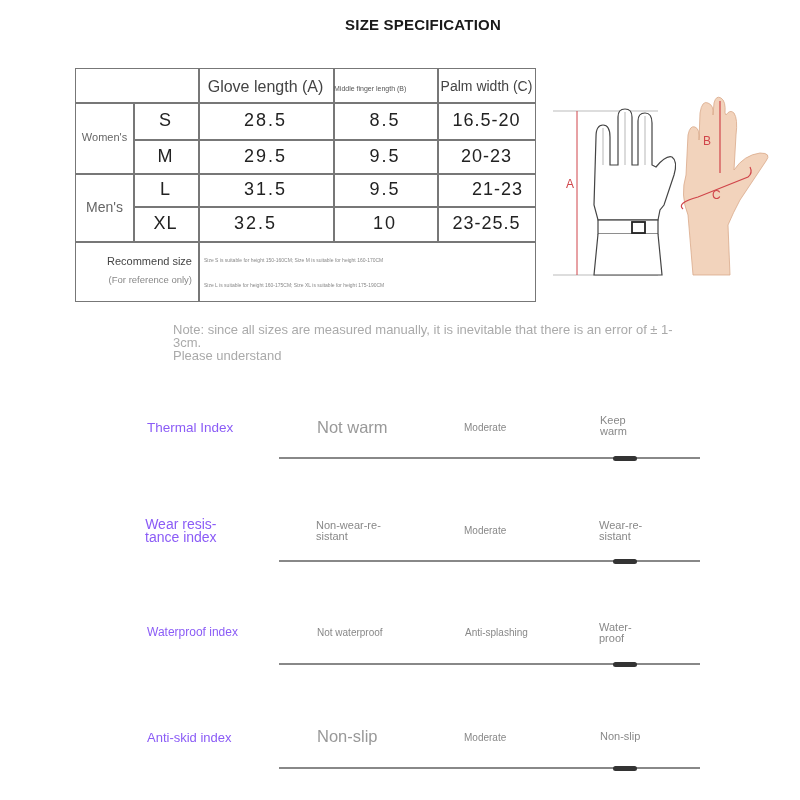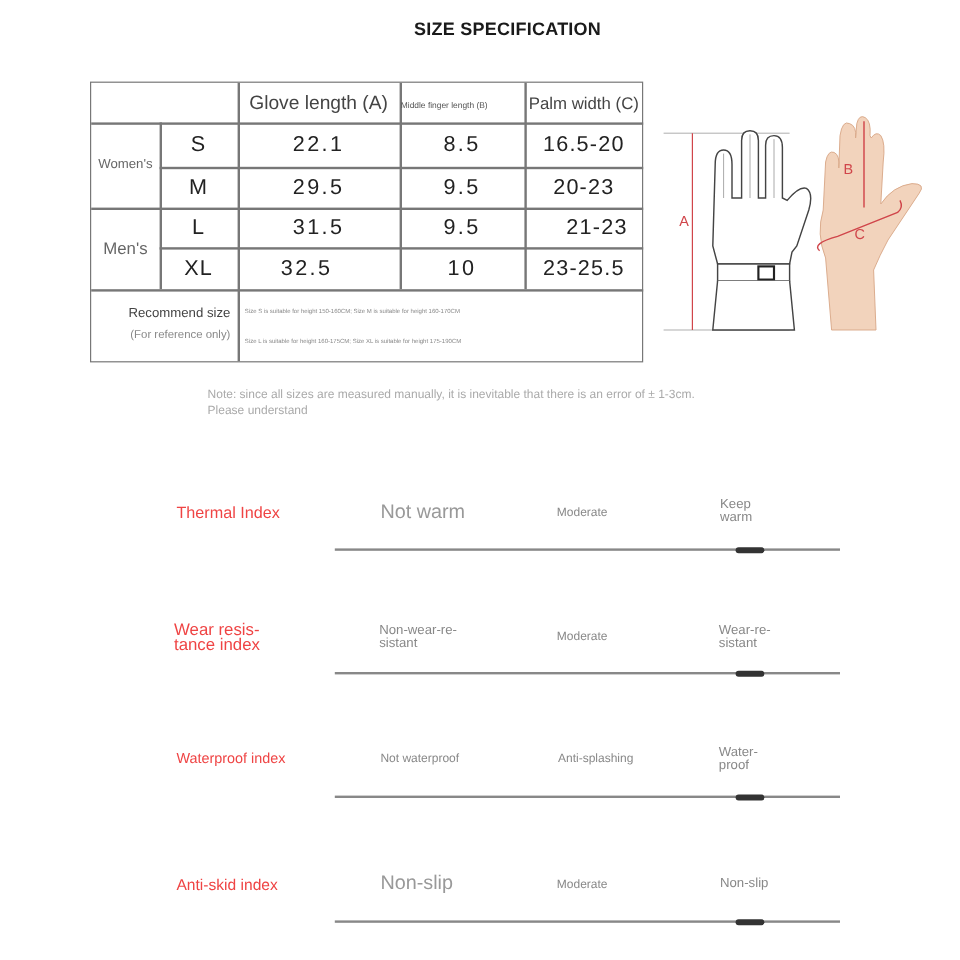--- a/index.html
+++ b/index.html
@@ -29,26 +29,26 @@
   .num-val { font-size: 18px; color: #222; letter-spacing: 2px; }
   .rec-title { font-size: 11px; color: #444; }
   .rec-sub { font-size: 9.5px; color: #888; }
   .rec-line { position: absolute; font-size: 5px; color: #888; white-space: nowrap; }
 
   
   .diagram { position: absolute; left: 548px; top: 95px; width: 240px; height: 190px; }
 
   .note {
     position: absolute; left: 173px; top: 323px; width: 520px;
-    font-size: 10px; color: #aaa; line-height: 13px;
+    font-size: 13px; color: #aaa; line-height: 13px;
   }
 
   
   .index-row { position: absolute; left: 0; width: 800px; height: 80px; }
-  .index-label { position: absolute; left: 147px; font-size: 13.5px; color: #ef4444; line-height: 13px; }
+  .index-label { position: absolute; left: 147px; font-size: 13.5px; color: #8b5cf6; line-height: 13px; text-align: center; }
   .opt { position: absolute; color: #888; line-height: 11px; }
   .opt.lg { font-size: 16.5px; color: #999; line-height: 16px; }
   .opt.md { font-size: 11px; }
   .opt.sm { font-size: 10px; }
   .track { position: absolute; left: 279px; width: 421px; height: 1.5px; background: #888; }
   .thumb { position: absolute; left: 613px; width: 24px; height: 5px; border-radius: 3px; background: #333; }
 </style>
 </head>
 <body>
 
@@ -67,21 +67,21 @@
   <div class="vline" style="left:361px;top:0;height:172px;"></div>
 
   <div class="cell h-big" style="left:122px;top:0;width:135px;height:36px;">Glove length (A)</div>
   <div class="cell h-small" style="left:257px;top:0;width:104px;height:38px;justify-content:flex-start;padding-left:1px;">Middle finger length (B)</div>
   <div class="cell h-big" style="left:361px;top:0;width:99px;height:33px;font-size:14px;">Palm width (C)</div>
 
   <div class="cell group-label" style="left:0;top:33px;width:57px;height:70px;">Women's</div>
   <div class="cell group-label big" style="left:0;top:104px;width:57px;height:68px;">Men's</div>
 
   <div class="cell size-val" style="left:57px;top:33px;width:65px;height:37px;">S</div>
-  <div class="cell num-val" style="left:122px;top:33px;width:135px;height:37px;">22.1</div>
+  <div class="cell num-val" style="left:122px;top:33px;width:135px;height:37px;">28.5</div>
   <div class="cell num-val" style="left:257px;top:33px;width:104px;height:37px;">8.5</div>
   <div class="cell num-val" style="left:361px;top:33px;width:99px;height:37px;letter-spacing:1px;">16.5-20</div>
 
   <div class="cell size-val" style="left:57px;top:70px;width:65px;height:34px;">M</div>
   <div class="cell num-val" style="left:122px;top:70px;width:135px;height:34px;">29.5</div>
   <div class="cell num-val" style="left:257px;top:70px;width:104px;height:34px;">9.5</div>
   <div class="cell num-val" style="left:361px;top:70px;width:99px;height:34px;letter-spacing:1px;">20-23</div>
 
   <div class="cell size-val" style="left:57px;top:104px;width:65px;height:33px;">L</div>
   <div class="cell num-val" style="left:122px;top:104px;width:135px;height:33px;">31.5</div>

